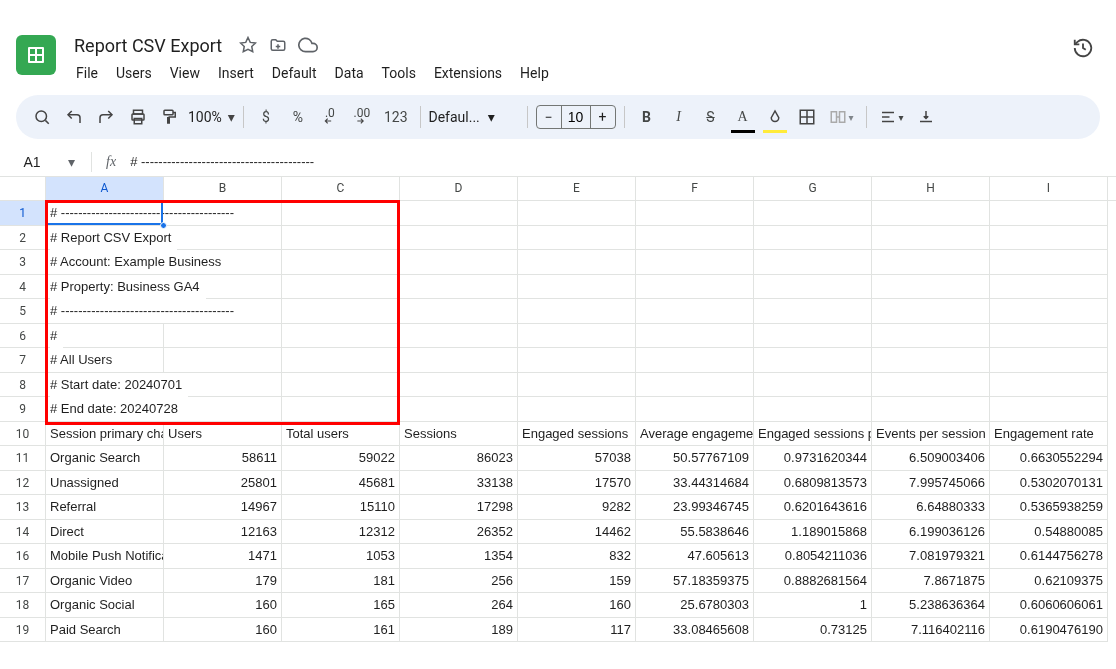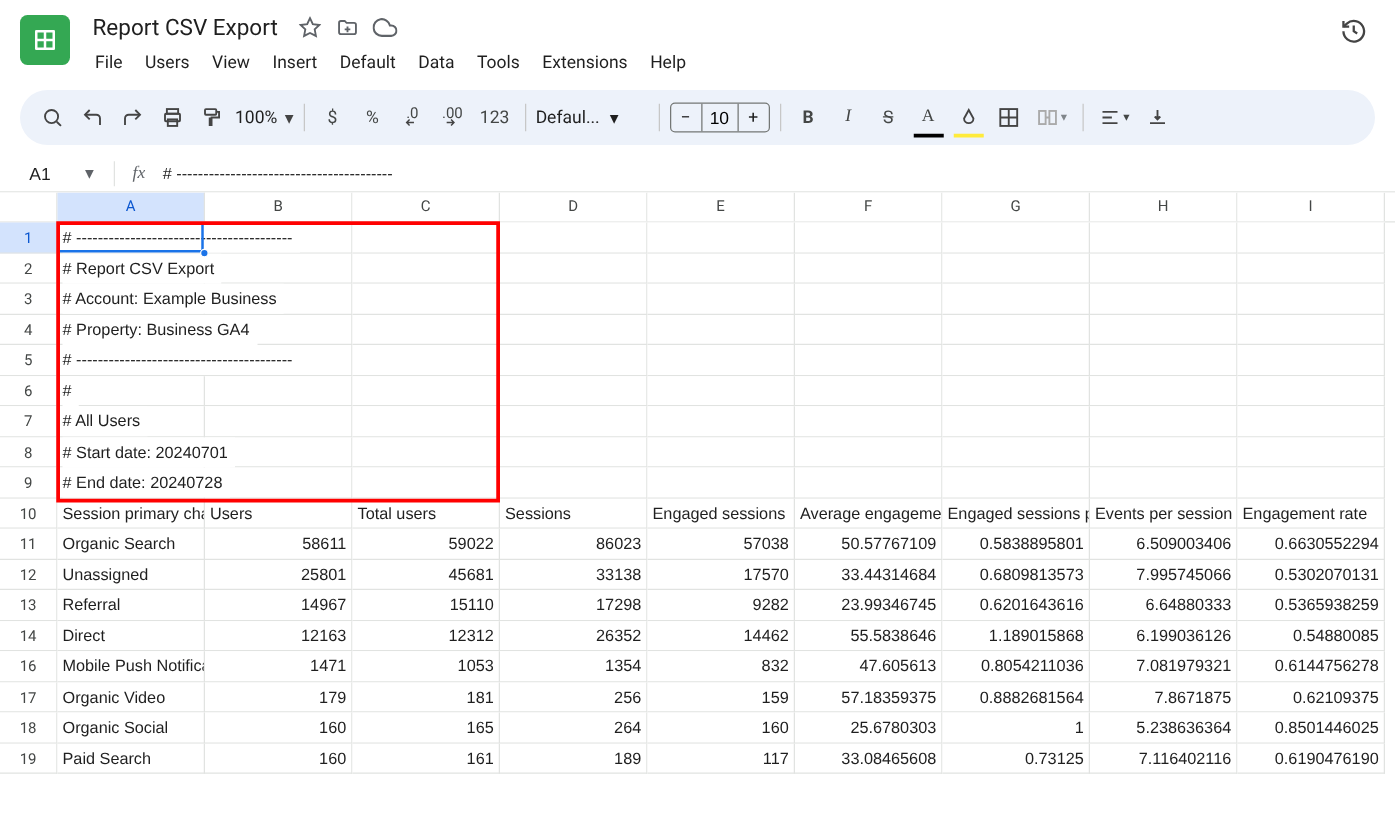--- a/index.html
+++ b/index.html
@@ -6,21 +6,21 @@
   body {
     font-family: "Google Sans", Roboto, Arial, sans-serif;
     font-size: 14px;
     color: #1f1f1f;
     background: #fff;
     width: 1116px;
     height: 669px;
     overflow: hidden;
   }
   
-  .header { display: flex; align-items: flex-start; padding: 8px 16px 0 16px; }
+  .header { display: flex; align-items: flex-start; padding: 8px 16px 0 16px; margin-top: 23px; }
   .logo {
     width: 40px; height: 40px; background: #34a853; border-radius: 6px;
     display: flex; align-items: center; justify-content: center; margin-right: 12px; margin-top: 4px;
   }
   .logo svg { width: 24px; height: 24px; }
   .title-area { flex: 1; }
   .title-row { display: flex; align-items: center; gap: 10px; height: 28px; }
   .doc-title { font-size: 18px; color: #1f1f1f; padding: 2px 6px; }
   .title-icon { color: #5f6368; width: 20px; height: 20px; display: flex; align-items: center; justify-content: center; }
   .menus { display: flex; gap: 2px; margin-top: 2px; }
@@ -412,21 +412,21 @@
         <div class="cell" style="width: 118px;">Engagement rate</div>
       </div>
       <div class="row">
         <div class="row-h">11</div>
         <div class="cell" style="width: 118px;">Organic Search</div>
         <div class="cell num" style="width: 118px;">58611</div>
         <div class="cell num" style="width: 118px;">59022</div>
         <div class="cell num" style="width: 118px;">86023</div>
         <div class="cell num" style="width: 118px;">57038</div>
         <div class="cell num" style="width: 118px;">50.57767109</div>
-        <div class="cell num" style="width: 118px;">0.5838895801</div>
+        <div class="cell num" style="width: 118px;">0.9731620344</div>
         <div class="cell num" style="width: 118px;">6.509003406</div>
         <div class="cell num" style="width: 118px;">0.6630552294</div>
       </div>
       <div class="row">
         <div class="row-h">12</div>
         <div class="cell" style="width: 118px;">Unassigned</div>
         <div class="cell num" style="width: 118px;">25801</div>
         <div class="cell num" style="width: 118px;">45681</div>
         <div class="cell num" style="width: 118px;">33138</div>
         <div class="cell num" style="width: 118px;">17570</div>
@@ -486,21 +486,21 @@
       <div class="row">
         <div class="row-h">18</div>
         <div class="cell" style="width: 118px;">Organic Social</div>
         <div class="cell num" style="width: 118px;">160</div>
         <div class="cell num" style="width: 118px;">165</div>
         <div class="cell num" style="width: 118px;">264</div>
         <div class="cell num" style="width: 118px;">160</div>
         <div class="cell num" style="width: 118px;">25.6780303</div>
         <div class="cell num" style="width: 118px;">1</div>
         <div class="cell num" style="width: 118px;">5.238636364</div>
-        <div class="cell num" style="width: 118px;">0.8501446025</div>
+        <div class="cell num" style="width: 118px;">0.6060606061</div>
       </div>
       <div class="row">
         <div class="row-h">19</div>
         <div class="cell" style="width: 118px;">Paid Search</div>
         <div class="cell num" style="width: 118px;">160</div>
         <div class="cell num" style="width: 118px;">161</div>
         <div class="cell num" style="width: 118px;">189</div>
         <div class="cell num" style="width: 118px;">117</div>
         <div class="cell num" style="width: 118px;">33.08465608</div>
         <div class="cell num" style="width: 118px;">0.73125</div>

